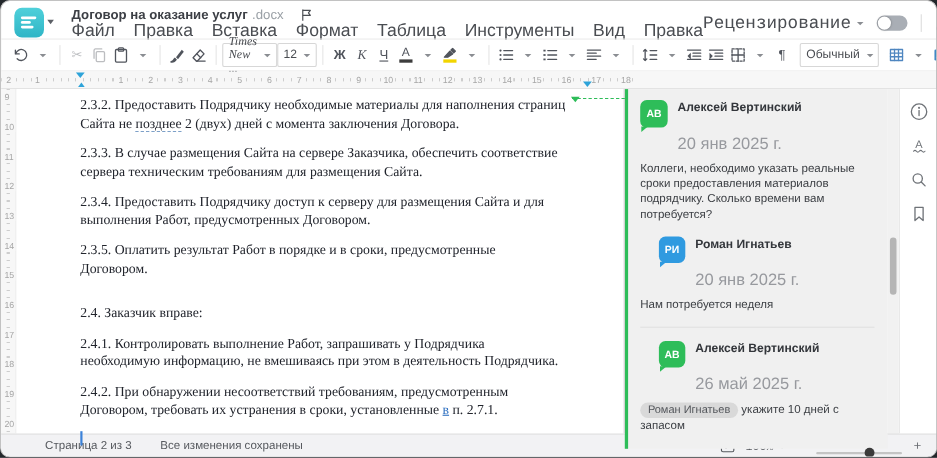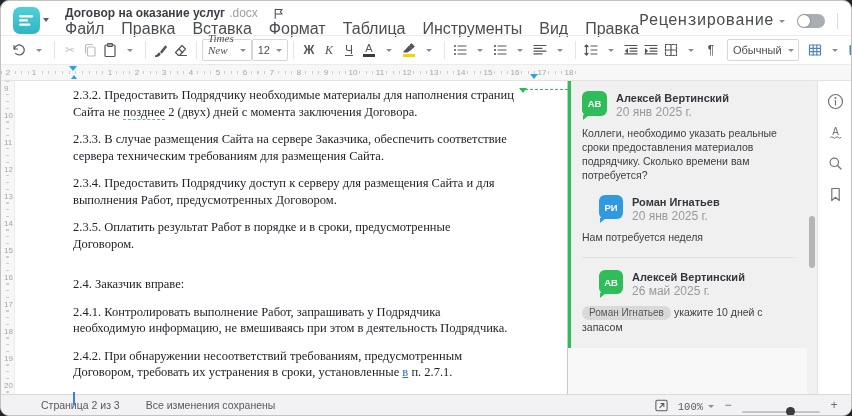--- a/index.html
+++ b/index.html
@@ -75,21 +75,21 @@
   
   .comments { width:239px; background:#f8f8f8; flex:0 0 auto; font-size:10.5px; color:#3d4045; }
   .thread-card { background:#f0f0f0; border-left:3px solid #2ebd59; padding:10px 12px 12px 11px; }
   .c-head { display:flex; gap:9px; align-items:flex-start; margin-bottom:7px; }
   .c-head.reply { margin-left:17px; }
   .c-avatar { width:25px; height:25px; border-radius:6px; color:#fff; font-size:9.5px; font-weight:bold; display:flex; align-items:center; justify-content:center; position:relative; flex:0 0 auto; }
   .c-avatar::after { content:''; position:absolute; left:1px; bottom:-4px; border-top:5px solid; border-right:6px solid transparent; border-top-color:inherit; }
   .av-green { background:#2ebd59; border-top-color:#2ebd59; }
   .av-blue  { background:#2f9ae0; border-top-color:#2f9ae0; }
   .c-name { font-size:11px; font-weight:bold; color:#33363b; line-height:13px; padding-top:1px; }
-  .c-date { font-size:12px; color:#97999e; margin-top:0; }
+  .c-date { font-size:15px; color:#97999e; margin-top:17px; }
   .c-body { line-height:14px; margin-bottom:13px; }
   .c-div { border-top:1px solid #e1e1e1; margin:10px 0 12px; }
   .mention { display:inline-block; background:#d9d9d9; border-radius:9px; padding:0px 7px; font-size:10px; color:#53565b; margin-right:3px; }
 
   .scrollcol { width:10px; background:#f1f1f1; position:relative; flex:0 0 auto; }
   .scrollthumb { position:absolute; left:2px; width:6px; top:135px; height:52px; background:#b5b5b5; border-radius:3px; }
 
   .right-sidebar { width:35px; background:#fff; border-left:1px solid #e3e3e3; display:flex; flex-direction:column; align-items:center; padding-top:8px; gap:7px; flex:0 0 auto; }
   .sbtn { width:24px; height:24px; display:flex; align-items:center; justify-content:center; color:#6f7378; }
   .sbtn svg { stroke:#6f7378; fill:none; stroke-width:1.2; stroke-linecap:round; display:block; }

